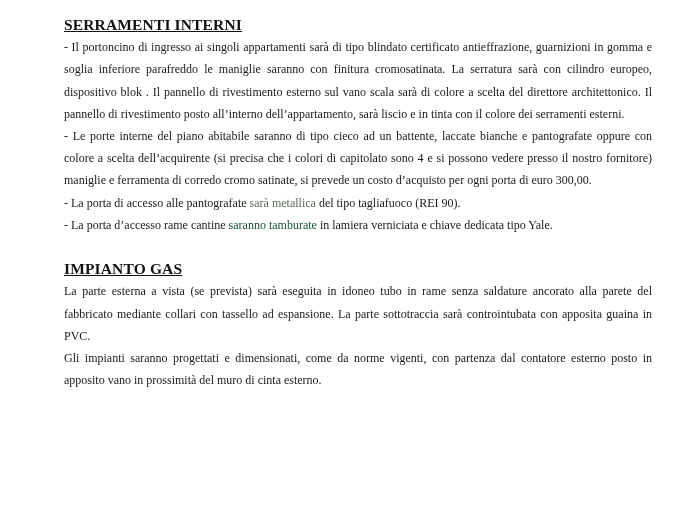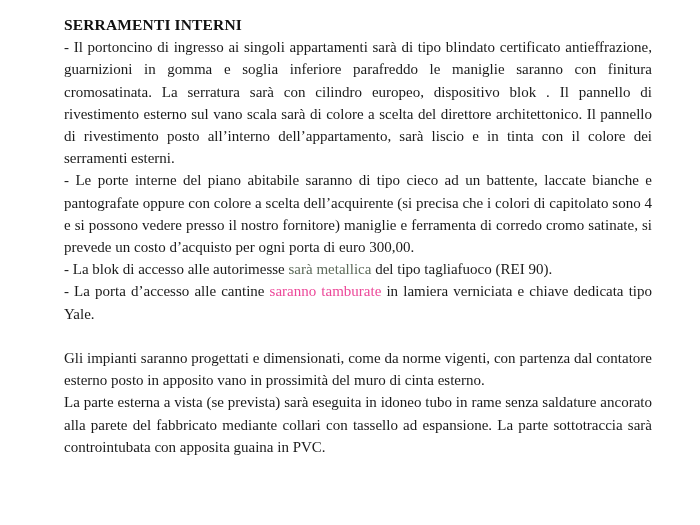--- a/index.html
+++ b/index.html
@@ -27,63 +27,65 @@
   }
   h2.section-heading {
     font-size: 15.5px;
     font-weight: bold;
     margin: 0;
     padding: 0;
     line-height: 22.2px;
     letter-spacing: 0.15px;
     color: #111111;
     font-family: "Liberation Serif", "DejaVu Serif", serif;
+    text-decoration: underline;
   }
   p.para {
-    font-size: 15px;
+    font-size: 12px;
     line-height: 22.2px;
     margin: 0;
     padding: 0;
     text-align: justify;
     text-justify: inter-word;
     color: #1a1a1a;
     hyphens: none;
     -webkit-hyphens: none;
   }
   .spacer-line {
     height: 22.2px;
   }
   .tint-green {
     color: #5d6b5a;
   }
   .tint-brown {
-    color: #ec4899;
+    color: #14532d;
   }
   
 </style>
 </head>
 <body>
 
 <div class="page">
   <div class="doc-body">
 
     <h2 class="section-heading">SERRAMENTI INTERNI</h2>
 
     <p class="para"><span>- Il portoncino di ingresso ai singoli appartamenti sarà di tipo blindato certificato antieffrazione, guarnizioni in gomma e soglia inferiore parafreddo le maniglie saranno con finitura cromosatinata.  La serratura sarà con cilindro europeo, dispositivo blok .  Il pannello di rivestimento esterno sul vano scala sarà di colore a scelta del direttore architettonico. Il pannello di rivestimento posto all’interno dell’appartamento, sarà liscio e  in tinta con il colore dei serramenti esterni.</span></p>
 
     <p class="para"><span>- Le porte interne del piano abitabile saranno di tipo cieco ad un battente, laccate bianche e pantografate oppure con colore a scelta dell’acquirente (si precisa che i colori di capitolato sono 4 e si possono vedere presso il nostro fornitore) maniglie e ferramenta di corredo cromo satinate, si prevede un costo d’acquisto per ogni porta di euro 300,00.</span></p>
 
-    <p class="para"><span>- La blok di accesso alle autorimesse </span><span class="tint-green">sarà metallica</span><span> del tipo tagliafuoco (REI  90).</span></p>
+    <p class="para"><span>- La porta di accesso alle pantografate </span><span class="tint-green">sarà metallica</span><span> del tipo tagliafuoco (REI  90).</span></p>
 
-    <p class="para"><span>- La porta d’accesso alle cantine </span><span class="tint-brown">saranno tamburate</span><span> in lamiera verniciata e chiave dedicata tipo Yale.</span></p>
+    <p class="para"><span>- La porta d’accesso rame cantine </span><span class="tint-brown">saranno tamburate</span><span> in lamiera verniciata e chiave dedicata tipo Yale.</span></p>
 
     <div class="spacer-line"></div>
 
+    <h2 class="section-heading">IMPIANTO GAS</h2>
+
+    <p class="para"><span>La parte esterna  a vista (se prevista) sarà eseguita in idoneo tubo in rame senza saldature ancorato alla parete del fabbricato mediante collari con tassello ad espansione. La parte sottotraccia sarà controintubata con apposita guaina in PVC.</span></p>
 
     <p class="para"><span>Gli impianti saranno progettati e dimensionati, come da norme vigenti, con partenza dal contatore esterno posto in apposito vano  in prossimità del muro di cinta esterno.</span></p>
-
-    <p class="para"><span>La parte esterna  a vista (se prevista) sarà eseguita in idoneo tubo in rame senza saldature ancorato alla parete del fabbricato mediante collari con tassello ad espansione. La parte sottotraccia sarà controintubata con apposita guaina in PVC.</span></p>
 
 
     <p class="para"></p>
 
   </div>
 </div>
 
 </body></html>

